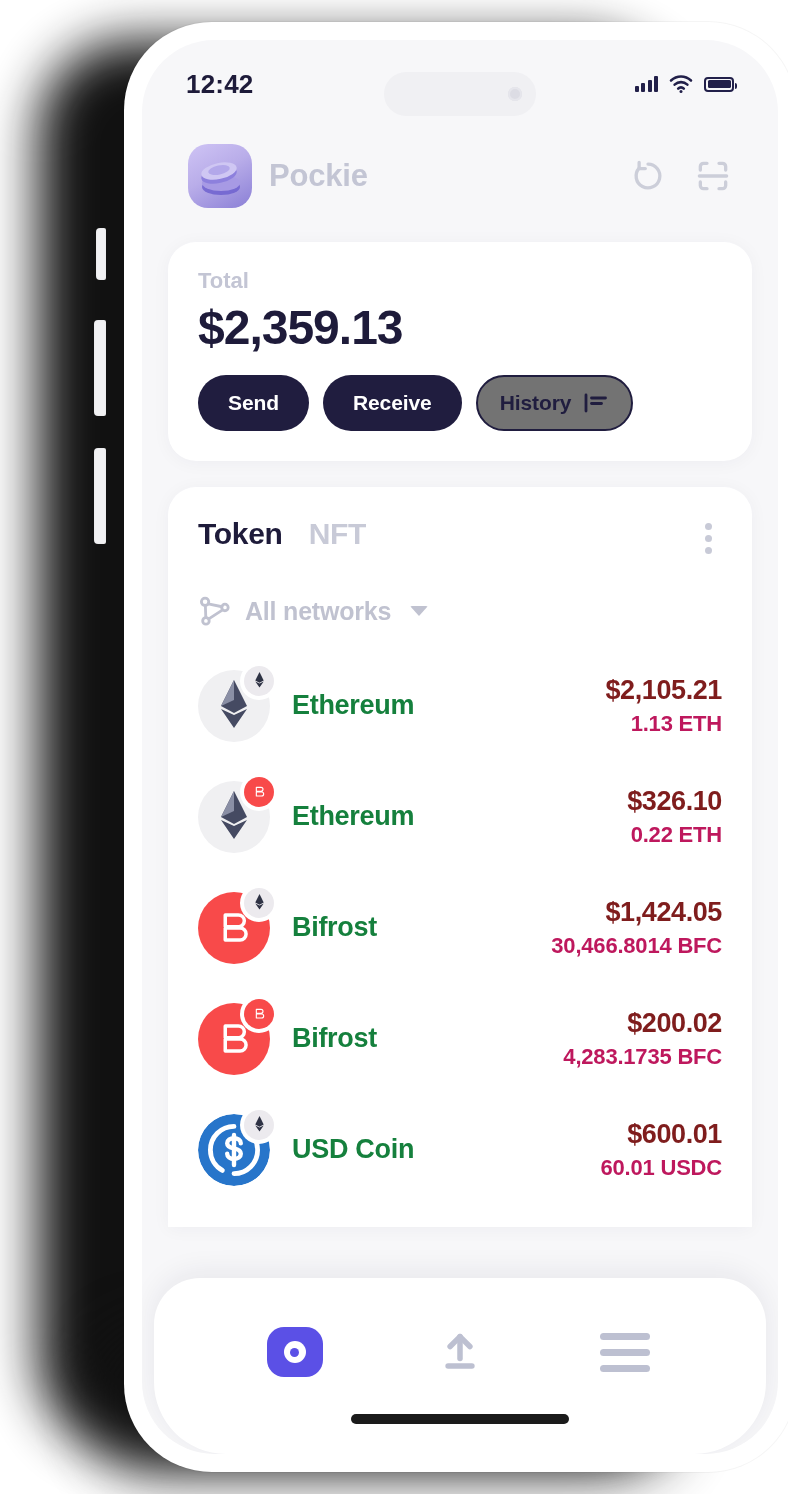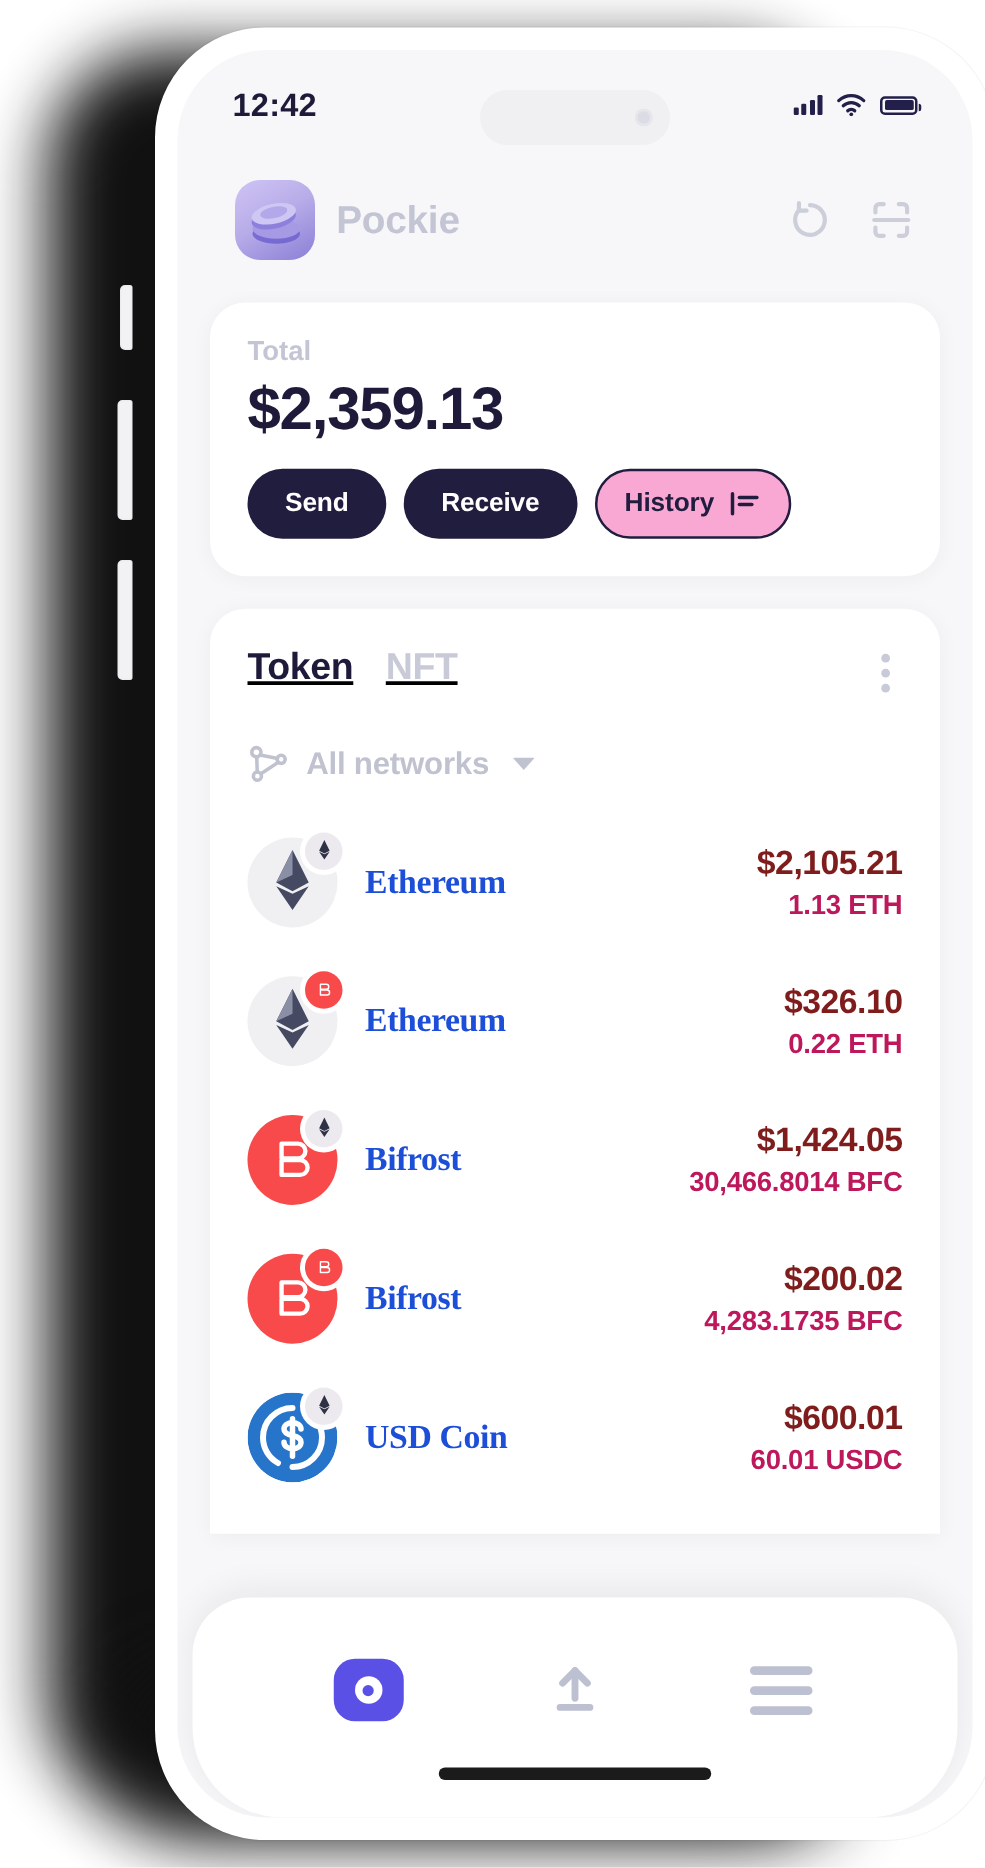--- a/index.html
+++ b/index.html
@@ -104,27 +104,27 @@
   .balance-card { padding:26px 30px 30px 30px; }
   .total-label { font-size:22px; font-weight:700; color:#c3c5d4; }
   .total-amount { font-size:48px; font-weight:700; color:#1e1b3a; letter-spacing:-1px; margin-top:6px; }
   .actions { display:flex; align-items:center; gap:14px; margin-top:20px; }
   .btn {
     height:56px; border-radius:28px; display:flex; align-items:center; justify-content:center;
     font-size:21px; font-weight:600; letter-spacing:-.1px; cursor:pointer;
   }
   .btn-filled { background:#201d3f; color:#ffffff; padding:0 30px; }
   .btn-outline {
-    background:#f9a8d4; color:#201d3f; border:2.5px solid #201d3f; padding:0 22px; gap:12px;
+    background:#737373; color:#201d3f; border:2.5px solid #201d3f; padding:0 22px; gap:12px;
   }
 
   
   .token-card { margin-top:26px; padding:30px 30px 0 30px; border-radius:28px 28px 0 0; min-height:740px; }
   .tabs-row { display:flex; align-items:flex-start; justify-content:space-between; }
-  .tabs { display:flex; align-items:baseline; gap:26px;text-decoration:underline; }
+  .tabs { display:flex; align-items:baseline; gap:26px; }
   .tab { font-size:30px; font-weight:700; cursor:pointer; letter-spacing:-.3px; }
   .tab.active { color:#1e1b3a; }
   .tab.inactive { color:#c8cad7; }
   .kebab { display:flex; flex-direction:column; gap:5px; padding:6px 10px; cursor:pointer; }
   .kebab i { width:7px; height:7px; border-radius:50%; background:#c8cad7; display:block; }
 
   .network-filter { display:flex; align-items:center; gap:13px; margin-top:34px; cursor:pointer; }
   .net-icon { width:34px; height:34px; color:#c0c2d0; }
   .net-label { font-size:25px; font-weight:700; color:#c0c2d0; letter-spacing:-.2px; }
   .caret { width:0;height:0;border-left:9px solid transparent;border-right:9px solid transparent;border-top:10px solid #c0c2d0; margin-left:6px; border-radius:2px; }
@@ -139,21 +139,21 @@
   .ti-eth { background:#f0f0f2; display:flex; align-items:center; justify-content:center; }
   .ti-bfc { background:#f84a4a; display:flex; align-items:center; justify-content:center; }
   .ti-usdc{ background:#ffffff; display:flex; align-items:center; justify-content:center; }
   .badge {
     position:absolute; right:-4px; top:-4px; width:30px; height:30px; border-radius:50%;
     display:flex; align-items:center; justify-content:center;
     box-shadow:0 0 0 4px #ffffff;
   }
   .badge-eth { background:#eceaee; }
   .badge-bfc { background:#f84a4a; }
-  .token-name { flex:1; font-size:27px; font-weight:700; color:#1d4ed8; margin-left:22px; letter-spacing:-.3px;font-family:Liberation Serif, serif; }
+  .token-name { flex:1; font-size:27px; font-weight:700; color:#15803d; margin-left:22px; letter-spacing:-.3px; }
   .token-values { text-align:right; }
   .token-fiat { font-size:27px; font-weight:700; color:#7f1d1d; letter-spacing:-.4px; }
   .token-amt { font-size:22px; font-weight:600; color:#be185d; margin-top:5px; letter-spacing:-.2px; }
 
   
   .bottom-nav {
     position:absolute; left:12px; right:12px; bottom:0;
     height:176px;
     background:#ffffff;
     border-radius:46px 46px 72px 72px;

